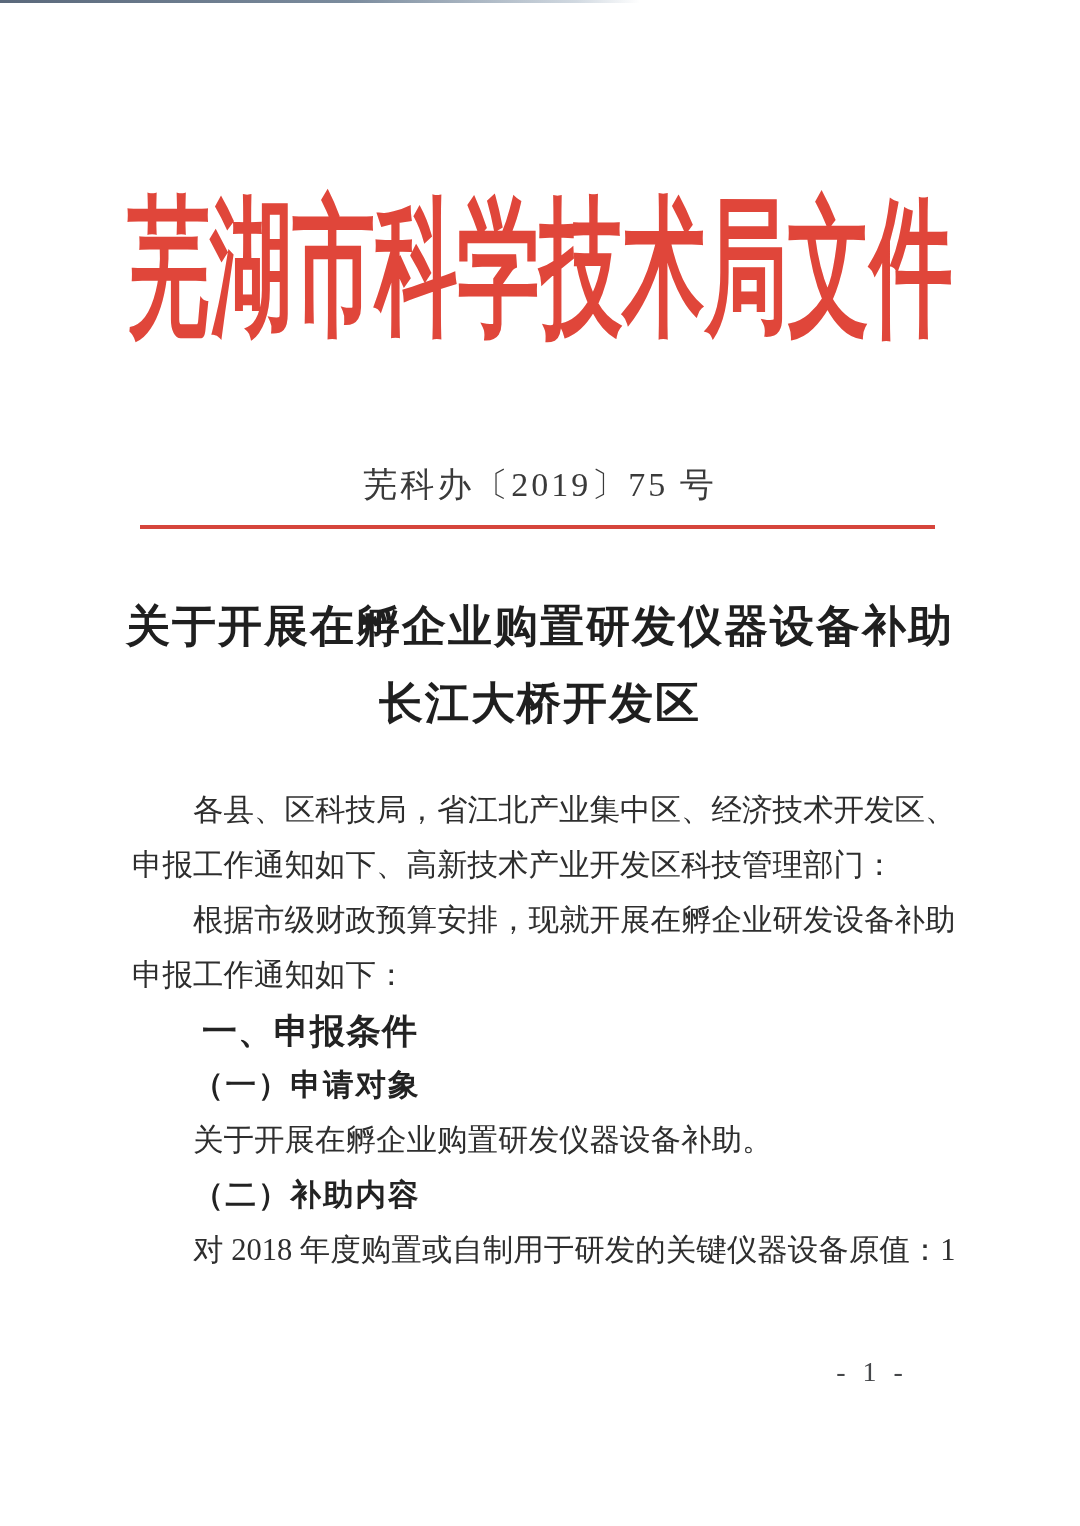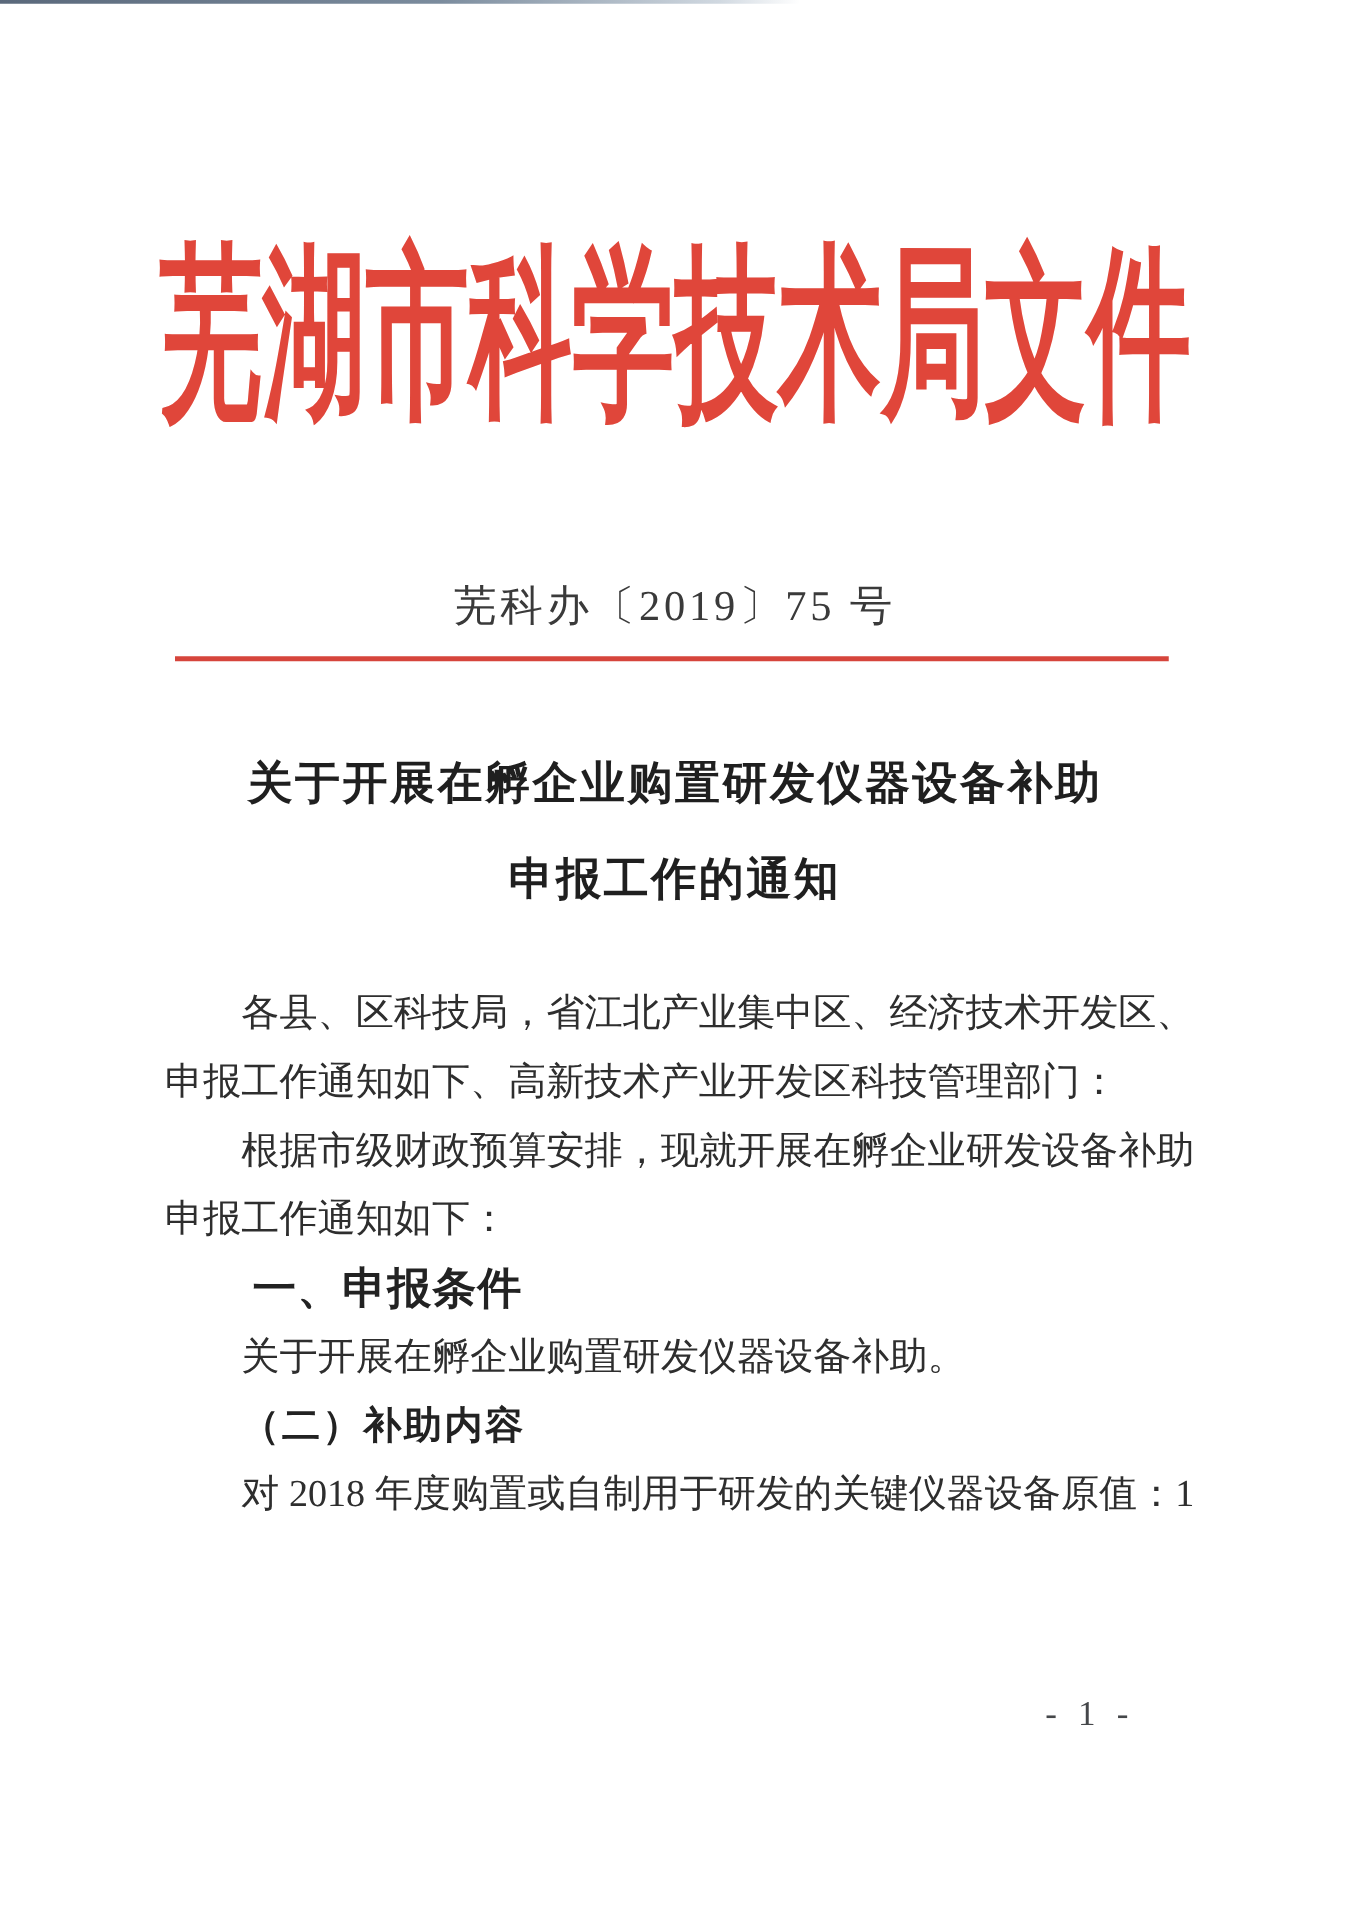--- a/index.html
+++ b/index.html
@@ -66,21 +66,21 @@
     height: 4px;
     background: #d6453c;
   }
   
   .doc-title {
     position: absolute;
     top: 588px;
     left: 0;
     width: 100%;
     text-align: center;
-    font-size: 36px;
+    font-size: 44px;
     font-weight: bold;
     color: #1f1f1f;
     line-height: 77px;
     letter-spacing: 2px;
   }
   
   .body-block {
     position: absolute;
     top: 783px;
     left: 132px;
@@ -126,29 +126,30 @@
   <div class="banner">
     <div class="banner-inner">芜湖市科学技术局文件</div>
   </div>
 
   <div class="doc-number">芜科办〔2019〕75 号</div>
 
   <div class="red-rule"></div>
 
   <div class="doc-title">
     <div>关于开展在孵企业购置研发仪器设备补助</div>
-    <div>申报工作的通知</div>
+    <div>长江大桥开发区</div>
   </div>
 
   <div class="body-block">
     <div class="line indent">各县、区科技局，省江北产业集中区、经济技术开发区、</div>
     <div class="line">申报工作通知如下、高新技术产业开发区科技管理部门：</div>
     <div class="line indent">根据市级财政预算安排，现就开展在孵企业研发设备补助</div>
     <div class="line">申报工作通知如下：</div>
     <div class="line indent head-hei">一、申报条件</div>
+    <div class="line indent head-kai">（一）申请对象</div>
     <div class="line indent">关于开展在孵企业购置研发仪器设备补助。</div>
     <div class="line indent head-kai">（二）补助内容</div>
     <div class="line indent">对 2018 年度购置或自制用于研发的关键仪器设备原值：1</div>
   </div>
 
   <div class="page-number">- 1 -</div>
 
 </div>
 
 </body></html>

